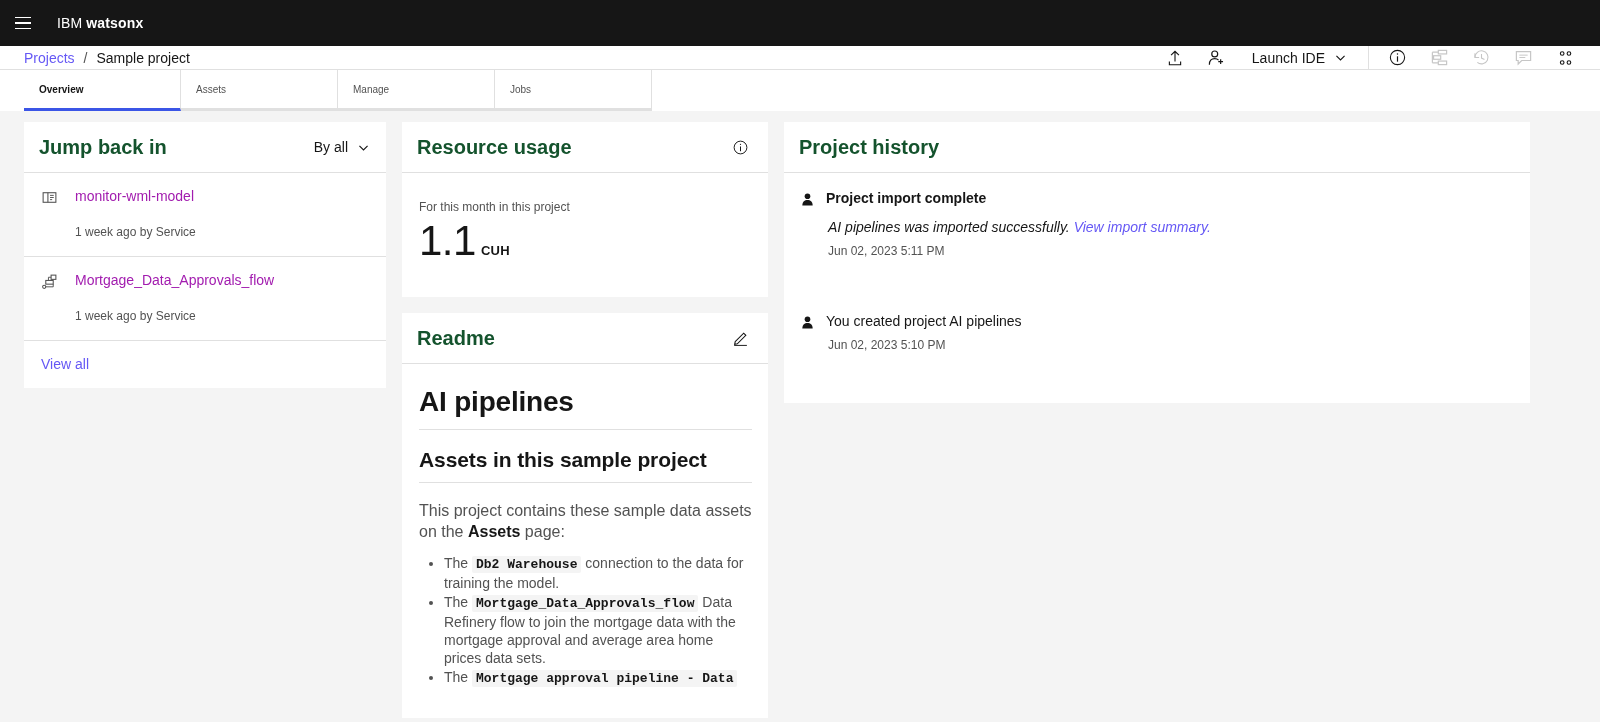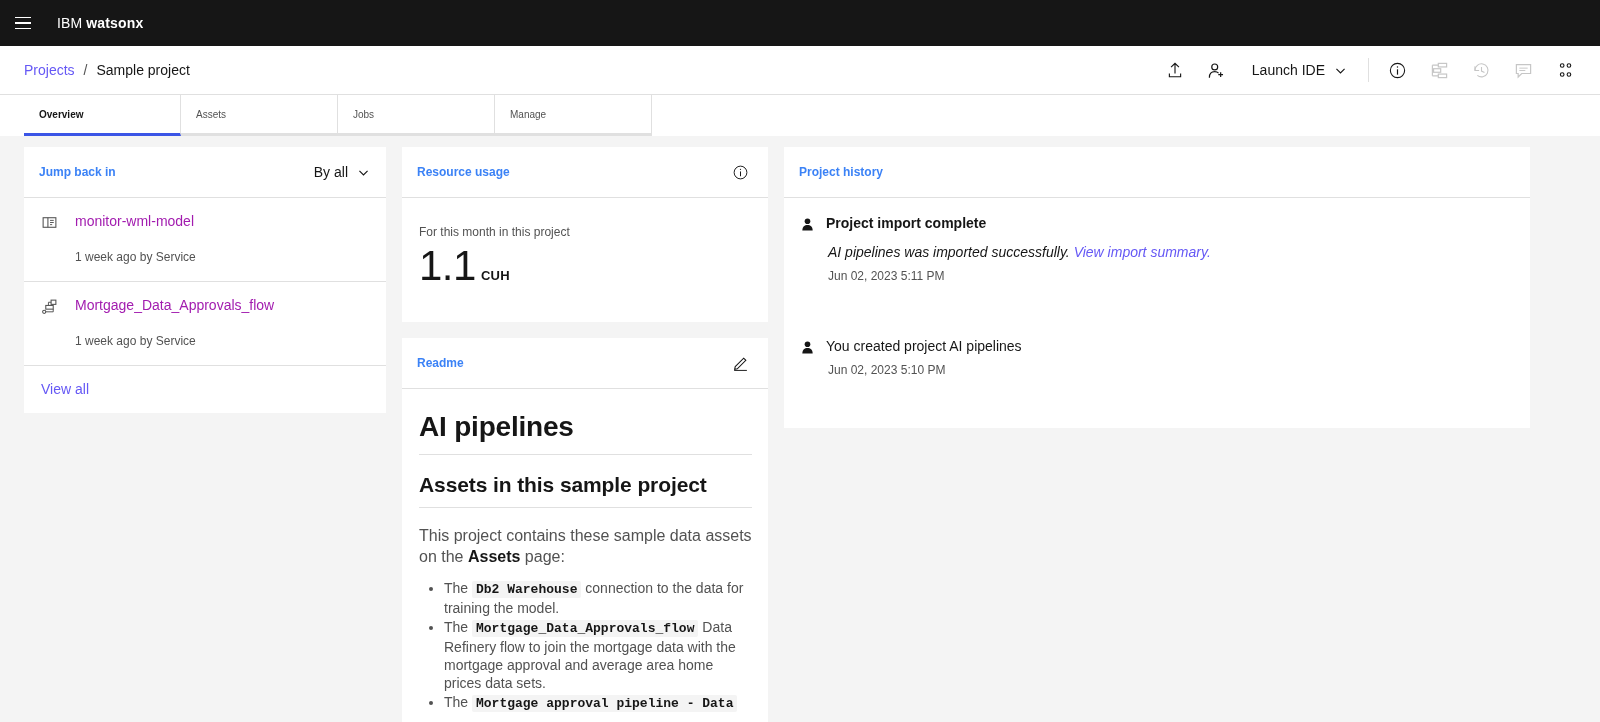--- a/index.html
+++ b/index.html
@@ -28,21 +28,21 @@
   }
   .brand {
     color: #ffffff; font-size: 14px; margin-left: 11px;
     letter-spacing: .01em; white-space: nowrap;
   }
   .brand b { font-weight: 700; }
   .brand .light { font-weight: 400; }
 
   
   .crumb-bar {
-    height: 49px; background: #ffffff;
+    height: 24px; background: #ffffff;
     border-bottom: 1px solid #e0e0e0;
     display: flex; align-items: center;
     padding: 0 14px 0 24px;
   }
   .crumbs { display: flex; align-items: center; font-size: 14px; }
   .crumb-link { color: #6558f5; text-decoration: none; cursor: pointer; }
   .crumb-sep { color: #525252; margin: 0 9px; }
   .crumb-current { color: #161616; }
 
   .crumb-actions { margin-left: auto; display: flex; align-items: center; height: 100%; text-align: center; }
@@ -92,21 +92,21 @@
   .col-1 { width: 362px; }
   .col-2 { width: 366px; }
   .col-3 { width: 746px; }
 
   .card { background: #ffffff; }
   .card-head {
     height: 51px; display: flex; align-items: center;
     padding: 0 16px 0 15px;
     border-bottom: 1px solid #e0e0e0;
   }
-  .card-title { font-size: 12px; font-weight: 600; color: #3b82f6; }
+  .card-title { font-size: 20px; font-weight: 600; color: #14532d; }
   .card-head-right { margin-left: auto; display: flex; align-items: center; }
 
   .by-all {
     display: flex; align-items: center; gap: 9px;
     font-size: 14px; color: #161616; cursor: pointer;
   }
   .mini-icon-btn {
     width: 24px; height: 24px; display: flex;
     align-items: center; justify-content: center;
     color: #161616; cursor: pointer;
@@ -255,24 +255,24 @@
 </div>
 
 <div class="tabs">
   <div class="tab active">
     <span>Overview</span>
   </div>
   <div class="tab">
     <span>Assets</span>
   </div>
   <div class="tab">
+    <span>Manage</span>
+  </div>
+  <div class="tab">
     <span>Jobs</span>
-  </div>
-  <div class="tab">
-    <span>Manage</span>
   </div>
 </div>
 
 <div class="page">
 
   <div class="col col-1">
     <div class="card">
       <div class="card-head">
         <span class="card-title">Jump back in</span>
         <div class="card-head-right">

